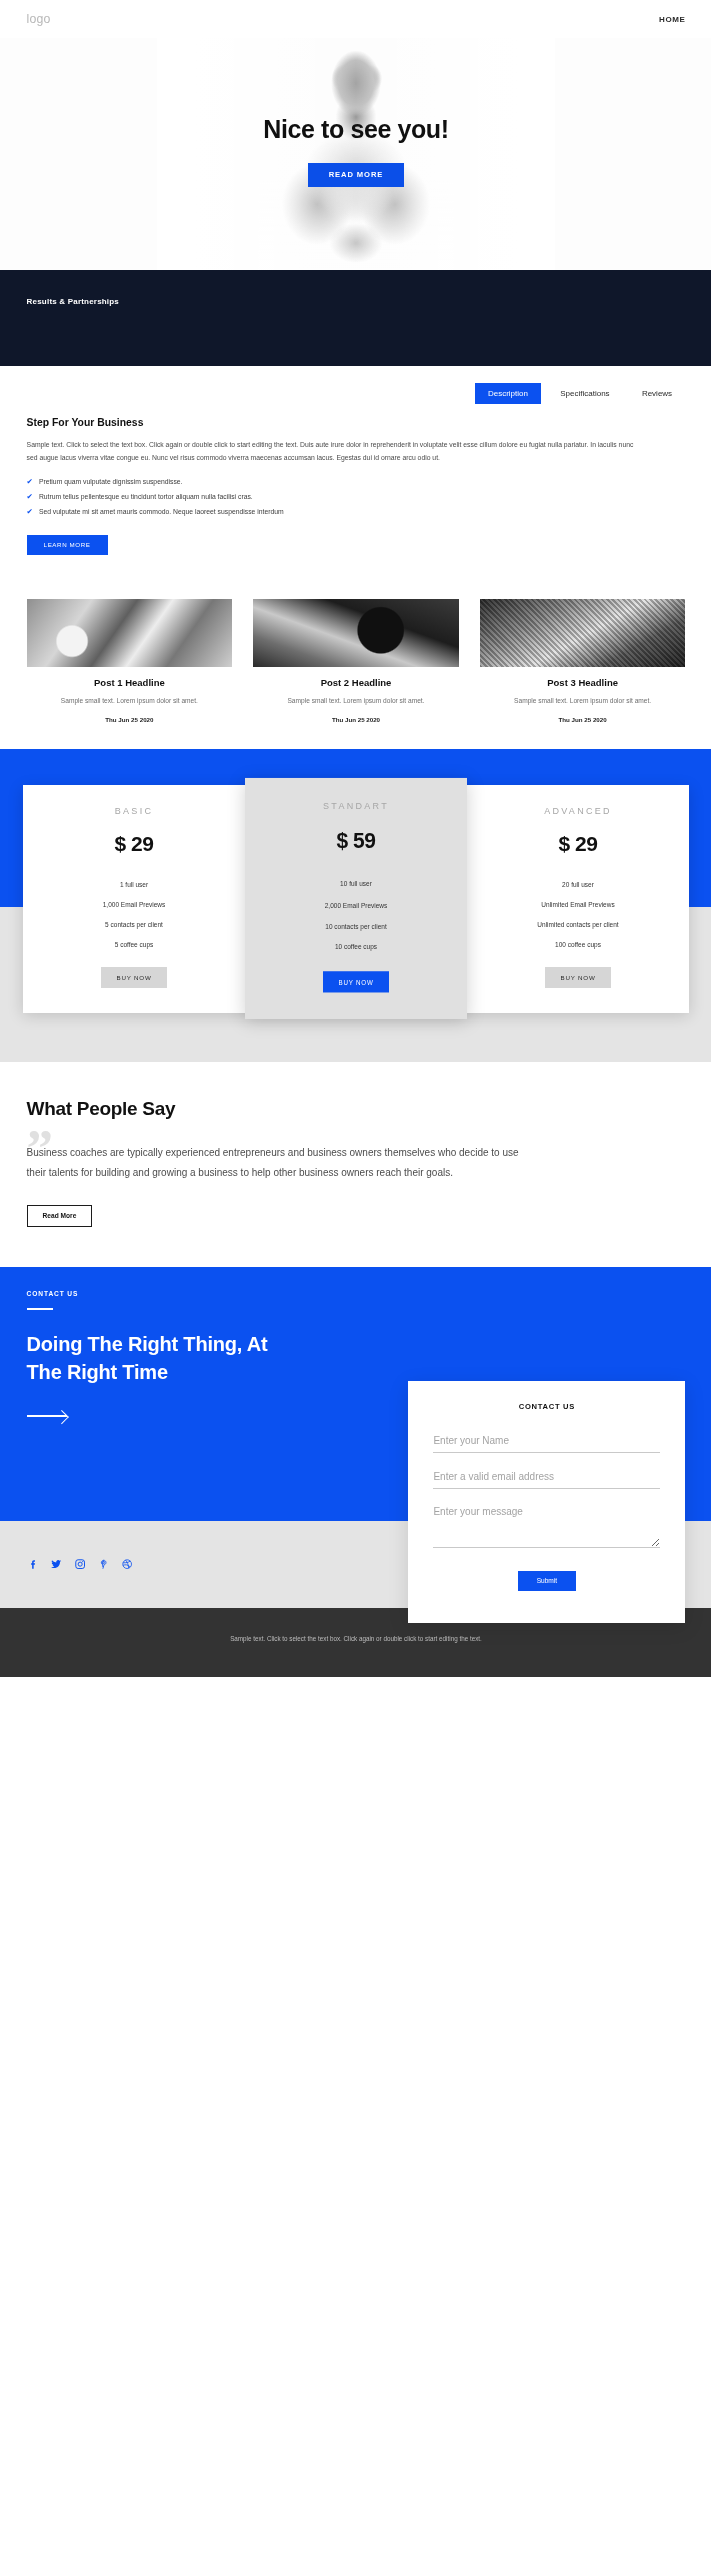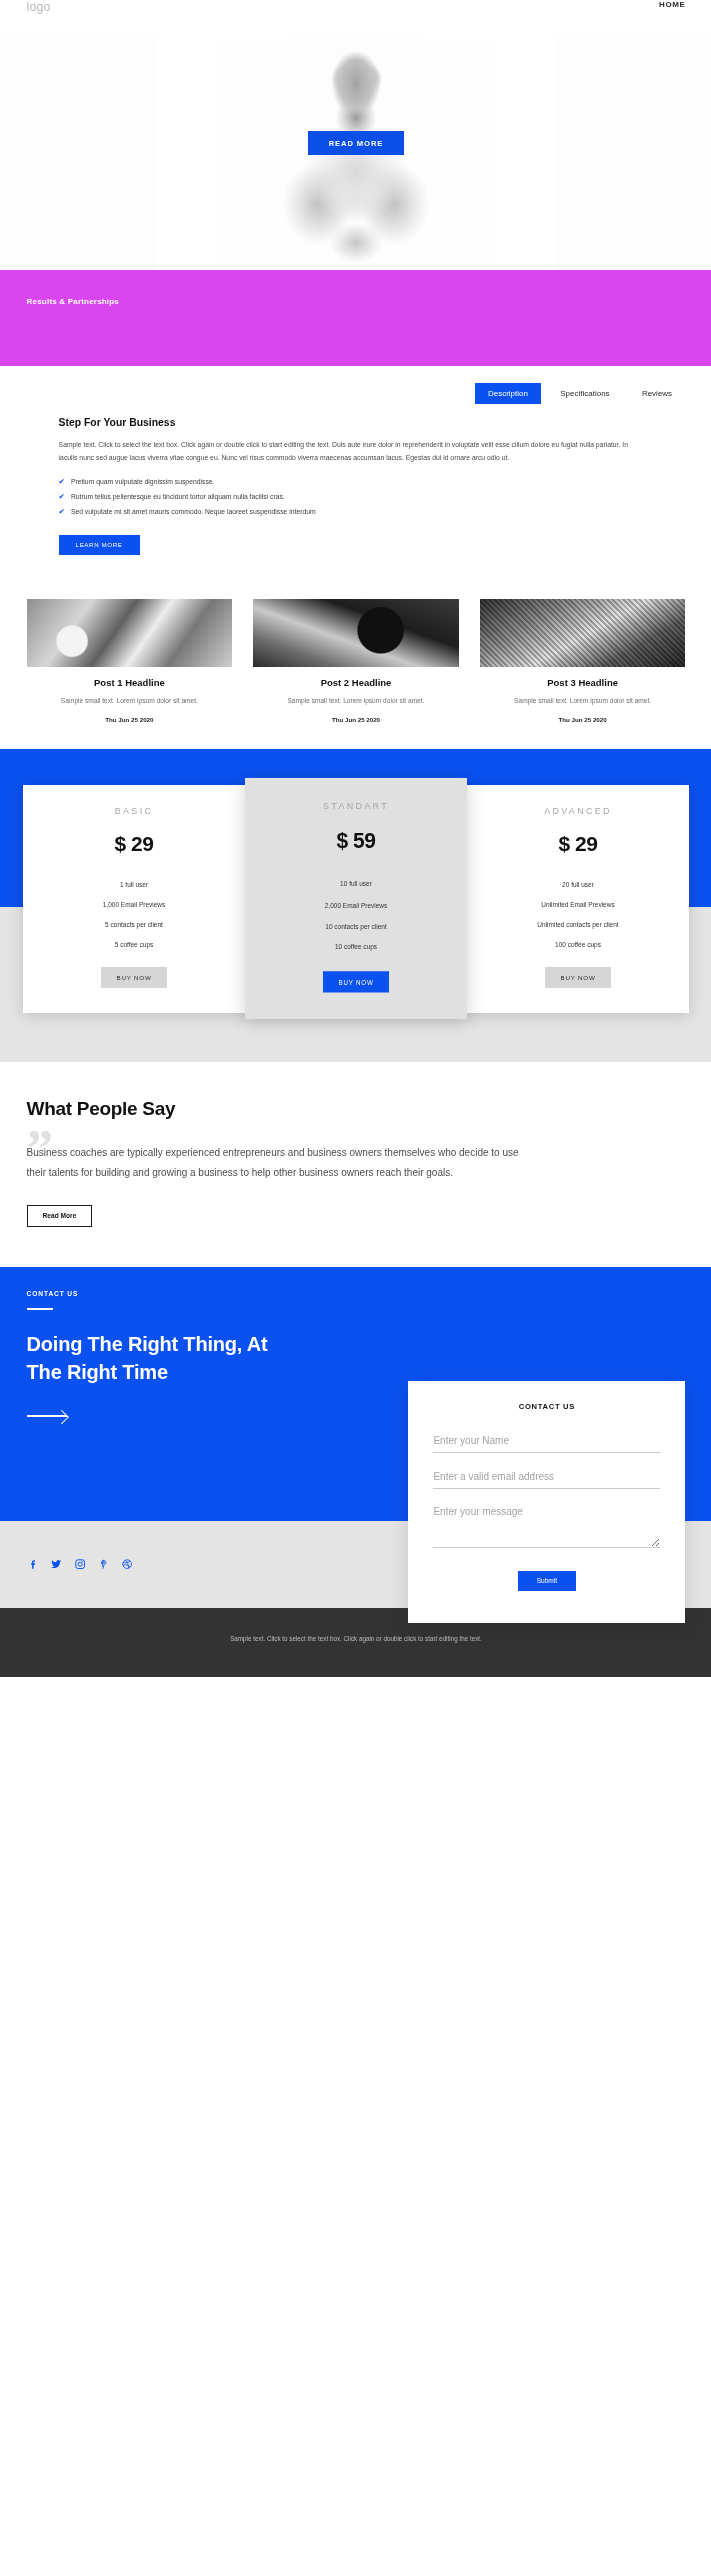--- a/index.html
+++ b/index.html
@@ -8,21 +8,21 @@
     background: #ffffff;
     font-family: "Liberation Sans", sans-serif;
     -webkit-font-smoothing: antialiased;
   }
   body { width: 712px; overflow-x: hidden; }
 
   
   .site-header {
     height: 38px;
     display: flex;
-    align-items: flex-start;
+    align-items: center;
     justify-content: space-between;
     padding: 0 26.6px;
     background: #fff;
     position: relative;
     z-index: 5;
   }
   .logo {
     font-size: 12.3px;
     color: #b8b8b8;
     letter-spacing: 0.2px;
@@ -99,21 +99,21 @@
     font-size: 7.6px;
     font-weight: 700;
     letter-spacing: 0.9px;
     padding: 7.6px 21px;
     cursor: pointer;
     font-family: inherit;
   }
 
   
   .partners {
-    background: #d946ef;
+    background: #0f172a;
     padding: 26.6px 26.6px 34px 26.6px;
   }
   .partners-eyebrow {
     color: #fff;
     font-size: 8px;
     font-weight: 700;
     letter-spacing: 0.2px;
     margin-bottom: 26.6px;
   }
   .partners-statement {
@@ -141,21 +141,20 @@
     padding: 5.7px 13.3px;
     cursor: pointer;
     white-space: nowrap;
   }
   .tab.active { background: #0b51f0; color: #fff; }
 
   
   .desc {
     padding: 13.3px 66px 0 26.6px;
     background: #fff;
-    margin-left: 32px;
   }
   .desc h3 {
     font-size: 10.4px;
     font-weight: 700;
     color: #111;
     margin-bottom: 11.4px;
   }
   .desc p {
     font-size: 6.8px;
     line-height: 1.85;
@@ -463,20 +462,21 @@
 <header class="site-header">
   <div class="logo">logo</div>
   <a class="nav-link" href="#">HOME</a>
 </header>
 
 <section class="hero">
   <div class="hero-photo"></div>
   <div class="hero-fade-l"></div>
   <div class="hero-fade-r"></div>
   <div class="hero-inner">
+    <div class="hero-title-2">Nice to see you!</div>
     <button class="btn-read-more">READ MORE</button>
   </div>
 </section>
 
 <section class="partners">
   <div class="partners-eyebrow">Results &amp; Partnerships</div>
 </section>
 
 <div class="tabs-row">
   <div class="tab active">Description</div>

